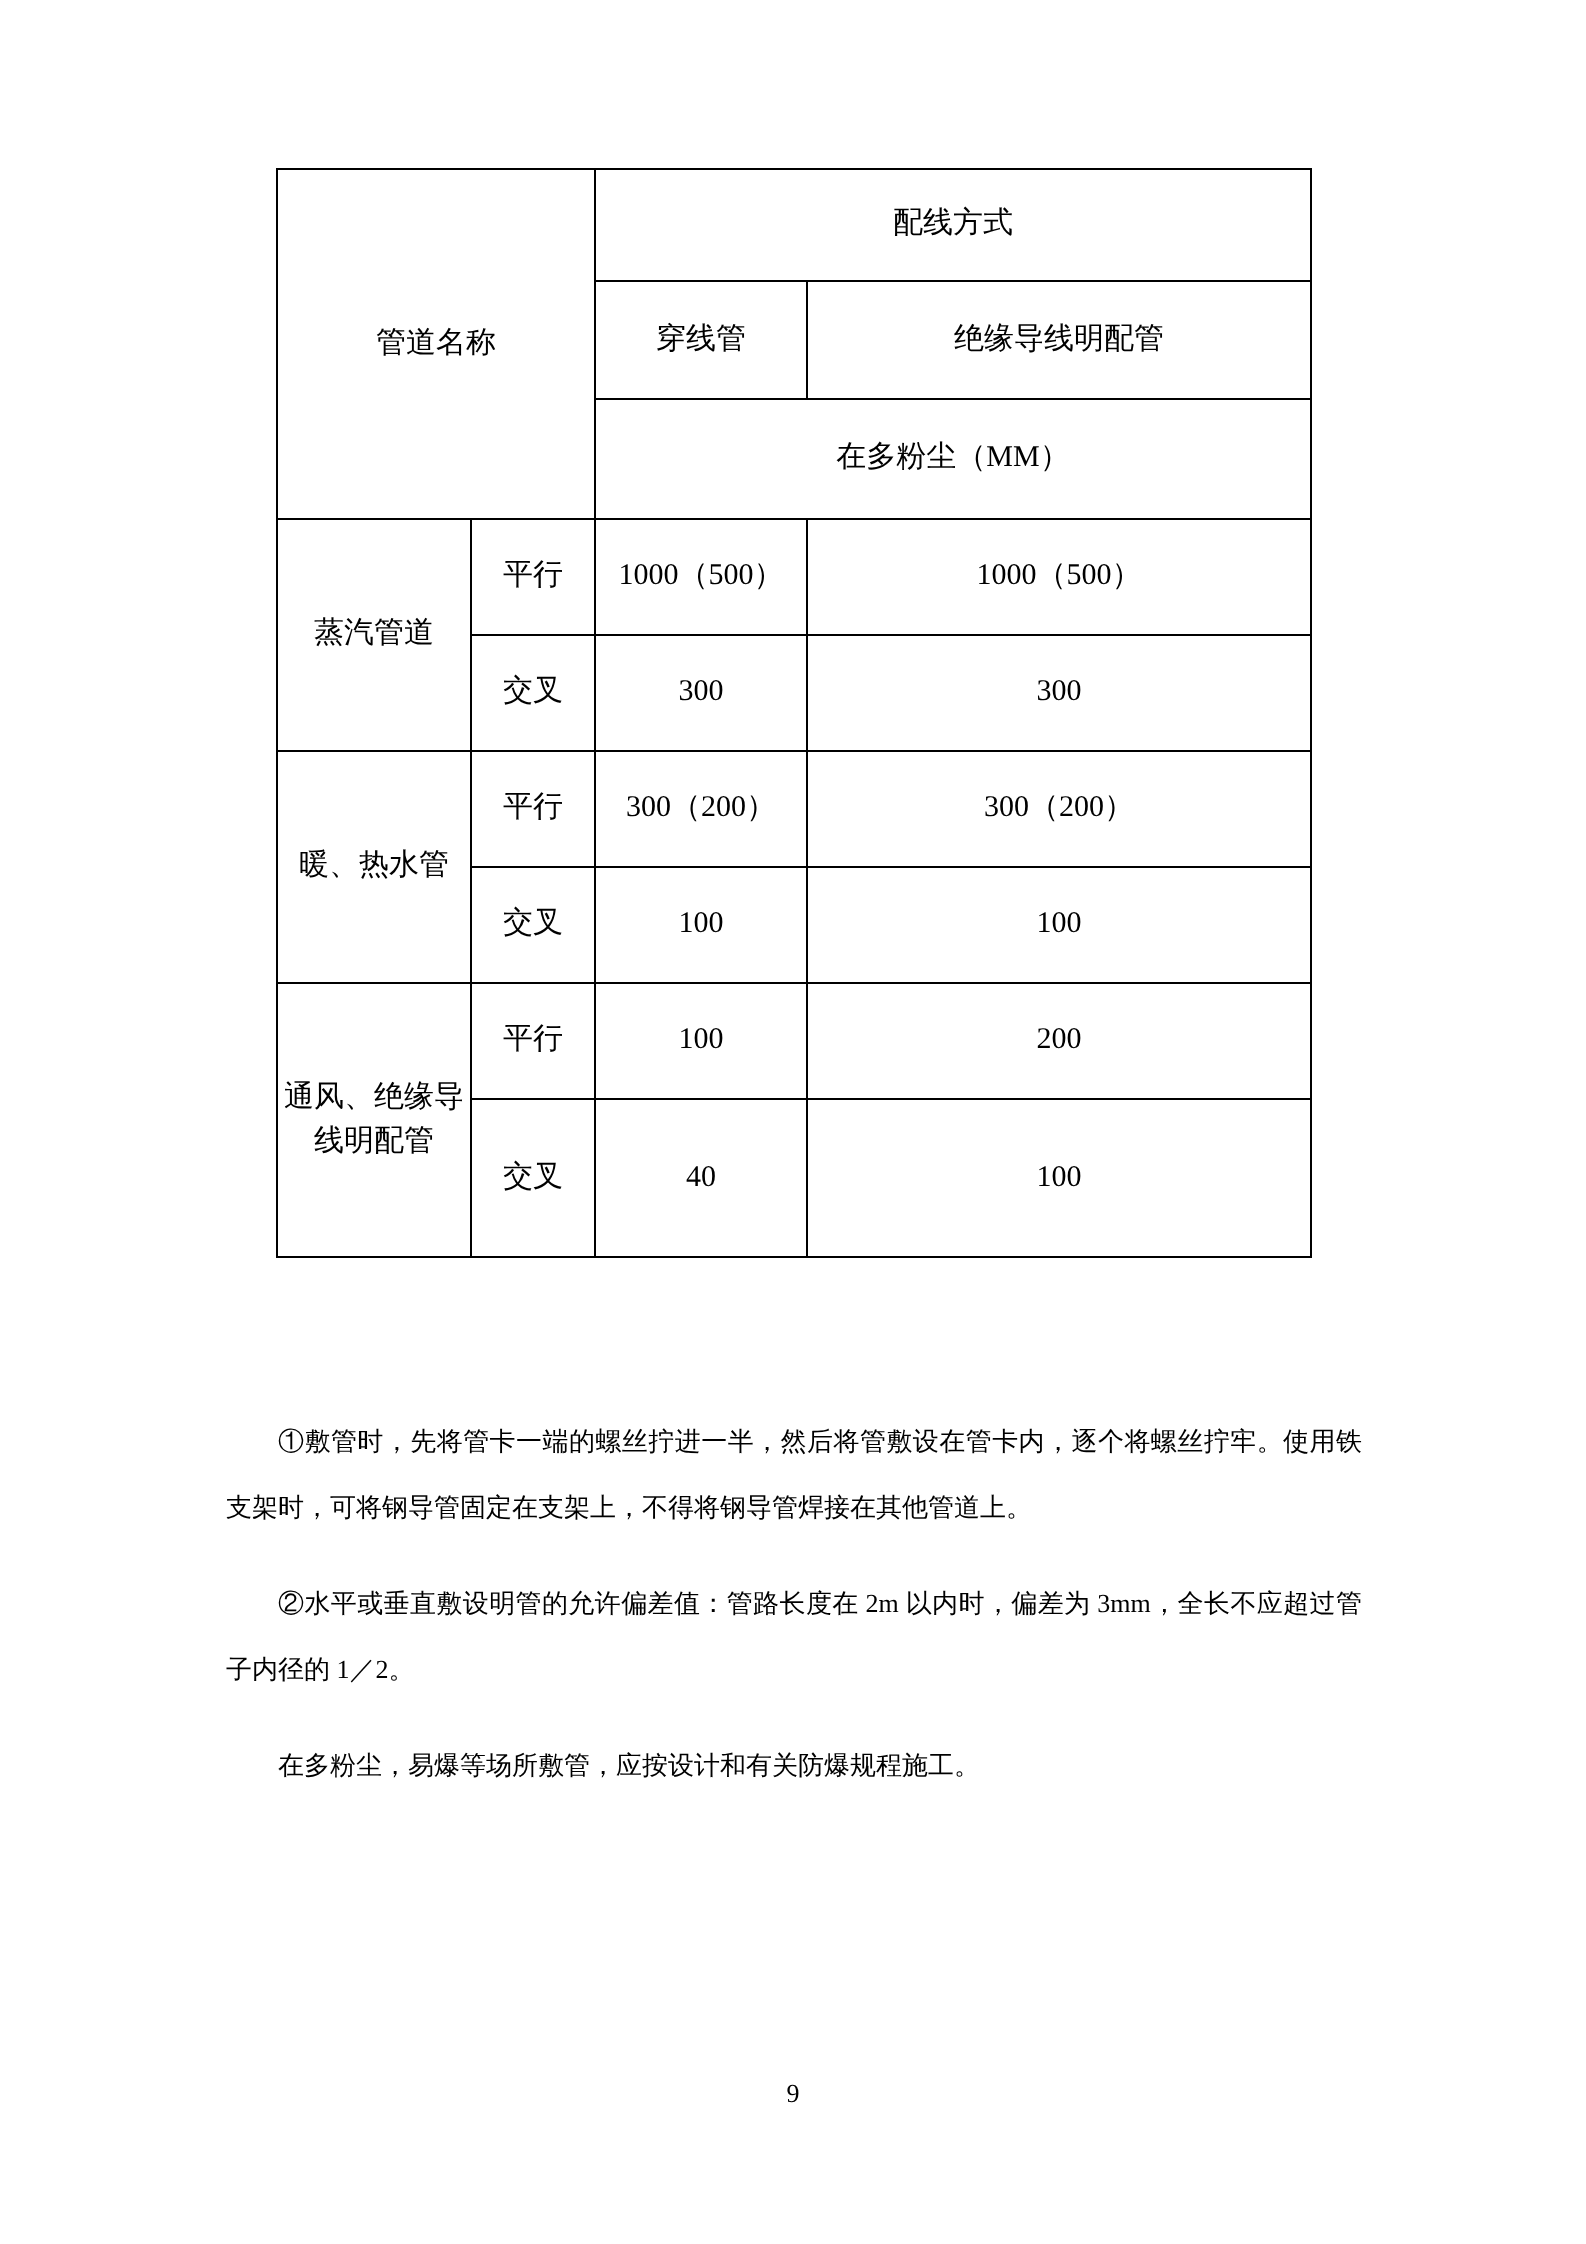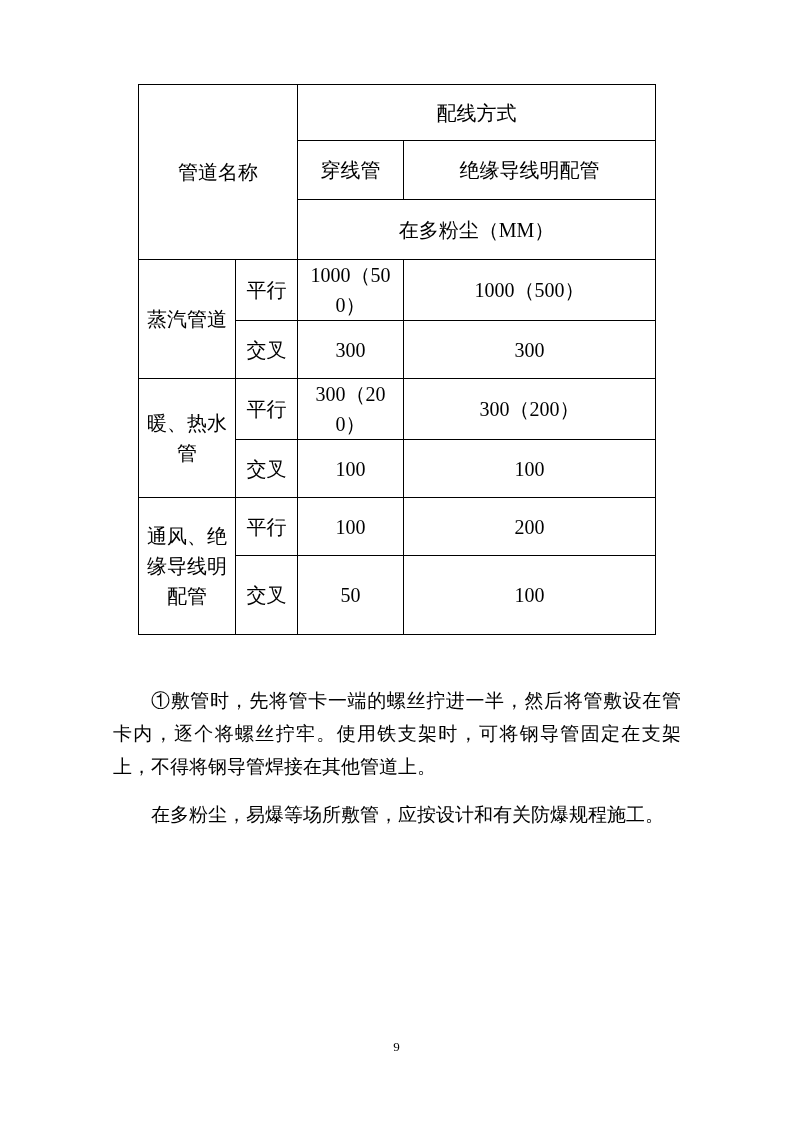--- a/index.html
+++ b/index.html
@@ -18,38 +18,38 @@
     position: absolute;
     top: 84px;
     left: 138px;
     border-collapse: collapse;
     table-layout: fixed;
   }
   .pipe-table td {
     border: 1px solid #000000;
     text-align: center;
     vertical-align: middle;
-    font-size: 20px;
+    font-size: 15px;
     line-height: 1.5;
     padding: 0 3px;
     word-break: break-all;
   }
   .pipe-table tr.r1 { height: 56px; }
   .pipe-table tr.r2 { height: 59px; padding-left: 20px; }
   .pipe-table tr.r3 { height: 60px; }
   .pipe-table tr.rd { height: 58px; }
   .pipe-table tr.rl { height: 79px; }
 
   
   .body-text {
     position: absolute;
-    top: 684px;
+    top: 704px;
     left: 113px;
     width: 568px;
-    font-size: 19px;
+    font-size: 13px;
     line-height: 33px;
     text-align: justify;
   }
   .para {
     margin: 0 0 15px 0;
     text-indent: 2em;
   }
 
   
   .page-number {
@@ -111,26 +111,27 @@
       </tr>
 
       <tr class="rd">
         <td rowspan="2">通风、绝缘导线明配管</td>
         <td>平行</td>
         <td>100</td>
         <td>200</td>
       </tr>
       <tr class="rl">
         <td>交叉</td>
-        <td>50</td>
+        <td>40</td>
         <td>100</td>
       </tr>
     </tbody>
   </table>
 
   <div class="body-text">
     <p class="para">①敷管时，先将管卡一端的螺丝拧进一半，然后将管敷设在管卡内，逐个将螺丝拧牢。使用铁支架时，可将钢导管固定在支架上，不得将钢导管焊接在其他管道上。</p>
+    <p class="para">②水平或垂直敷设明管的允许偏差值：管路长度在 2m 以内时，偏差为 3mm，全长不应超过管子内径的 1／2。</p>
     <p class="para">在多粉尘，易爆等场所敷管，应按设计和有关防爆规程施工。</p>
   </div>
 
   <div class="page-number">9</div>
 
 </div>
 
 </body></html>

